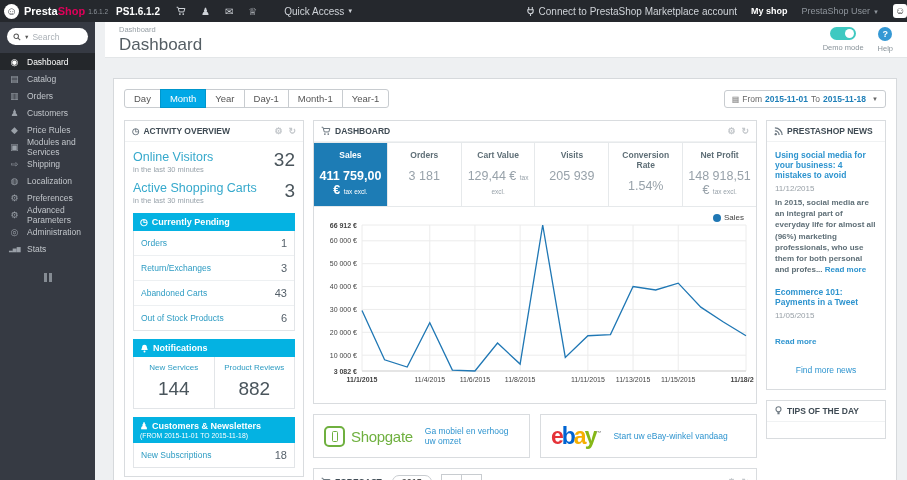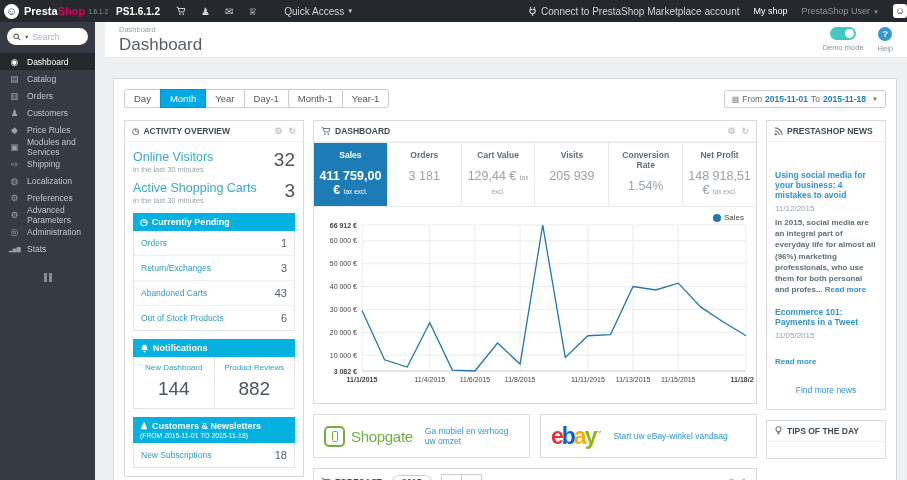--- a/index.html
+++ b/index.html
@@ -113,21 +113,21 @@
   .promo a { color:#2e94cf; font-size:8.5px; text-decoration:none; cursor:pointer; }
   .ebay-word { font-size:23px; font-weight:bold; letter-spacing:-2px; line-height:1; }
   .ebay-tm { font-size:6px; color:#999; vertical-align:super; letter-spacing:0; }
   
   .year-pill { border:1px solid #c8ccd0; border-radius:9px; padding:1px 9px; font-size:9px;
     font-weight:bold; color:#555; margin:0 6px; }
   .nav-btns { display:inline-flex; }
   .nav-btns span { border:1px solid #c8ccd0; background:#fff; color:#555; font-size:6px;
     padding:3px 6px; letter-spacing:-1px; cursor:pointer; margin-left:-1px; }
   
-  .news-body { padding:8px 8px 4px;margin-top:20px; }
+  .news-body { padding:8px 8px 4px; }
   .article { margin-bottom:12px; }
   .article .title { color:#2e94cf; font-size:8.5px; font-weight:bold; cursor:pointer; }
   .article .date { color:#99a1a8; font-size:8px; margin:4px 0; }
   .article .exc { color:#5f6f77; font-size:8px; line-height:1.4;font-weight:bold; }
   .article .more { color:#2e94cf; cursor:pointer; }
   .find-more { text-align:center; color:#2e94cf; font-size:8.5px; padding:6px 0 10px; cursor:pointer; }
   .tips-body { padding:8px; font-size:8px; color:#5f6f77; line-height:1.4; }
   .lnk { cursor:pointer; }
 </style>
 </head>
@@ -152,21 +152,21 @@
       <span>Quick Access</span>
       <span class="caret">▼</span>
     </span>
   <div class="tb-right">
     <span class="tb-ic lnk" style="margin:0;">
       <svg width="9" height="9" viewBox="0 0 10 10" style="margin-right:4px;">
           <path d="M3 0v3M7 0v3M2 3h6v1.5a3 3 0 0 1-6 0zM5 7.5V10" fill="none" stroke="currentColor" stroke-width="1.2"></path>
         </svg>
       <span>Connect to PrestaShop Marketplace account</span>
     </span>
-    <span class="lnk" style="color:#fff;">My shop</span>
+    <span class="lnk" style="color:#fff;font-weight:bold;">My shop</span>
     <span class="tb-user lnk"><span>PrestaShop User</span><span class="caret">▼</span></span>
     <span class="avatar">☺</span>
   </div>
 </div>
 
 <div class="sidebar">
   <div class="searchbox">
     <svg width="8" height="8" viewBox="0 0 10 10">
         <circle cx="4" cy="4" r="2.8" fill="none" stroke="#555" stroke-width="1.3"></circle>
         <line x1="6.3" y1="6.3" x2="9" y2="9" stroke="#555" stroke-width="1.3"></line>
@@ -320,21 +320,21 @@
 
           <div class="sec-hd">
             <svg width="9" height="9" viewBox="0 0 10 10">
                   <path d="M5 .8c2 0 2.6 1.5 2.7 3L8.6 6.8H1.4l.9-3C2.4 2.3 3 .8 5 .8z" fill="#fff"></path>
                   <circle cx="5" cy="8.3" r="1.1" fill="#fff"></circle>
                 </svg>
             <span>Notifications</span>
           </div>
           <div class="notif-cells">
             <div class="ncell">
-                  <div class="lbl">New Dashboard</div>
+                  <div class="lbl">New Services</div>
                   <div class="val">144</div>
                 </div>
             <div class="ncell">
                   <div class="lbl">Product Reviews</div>
                   <div class="val">882</div>
                 </div>
           </div>
 
           <div class="sec-hd block">
             <span style="display:flex;align-items:center;gap:4px;">

